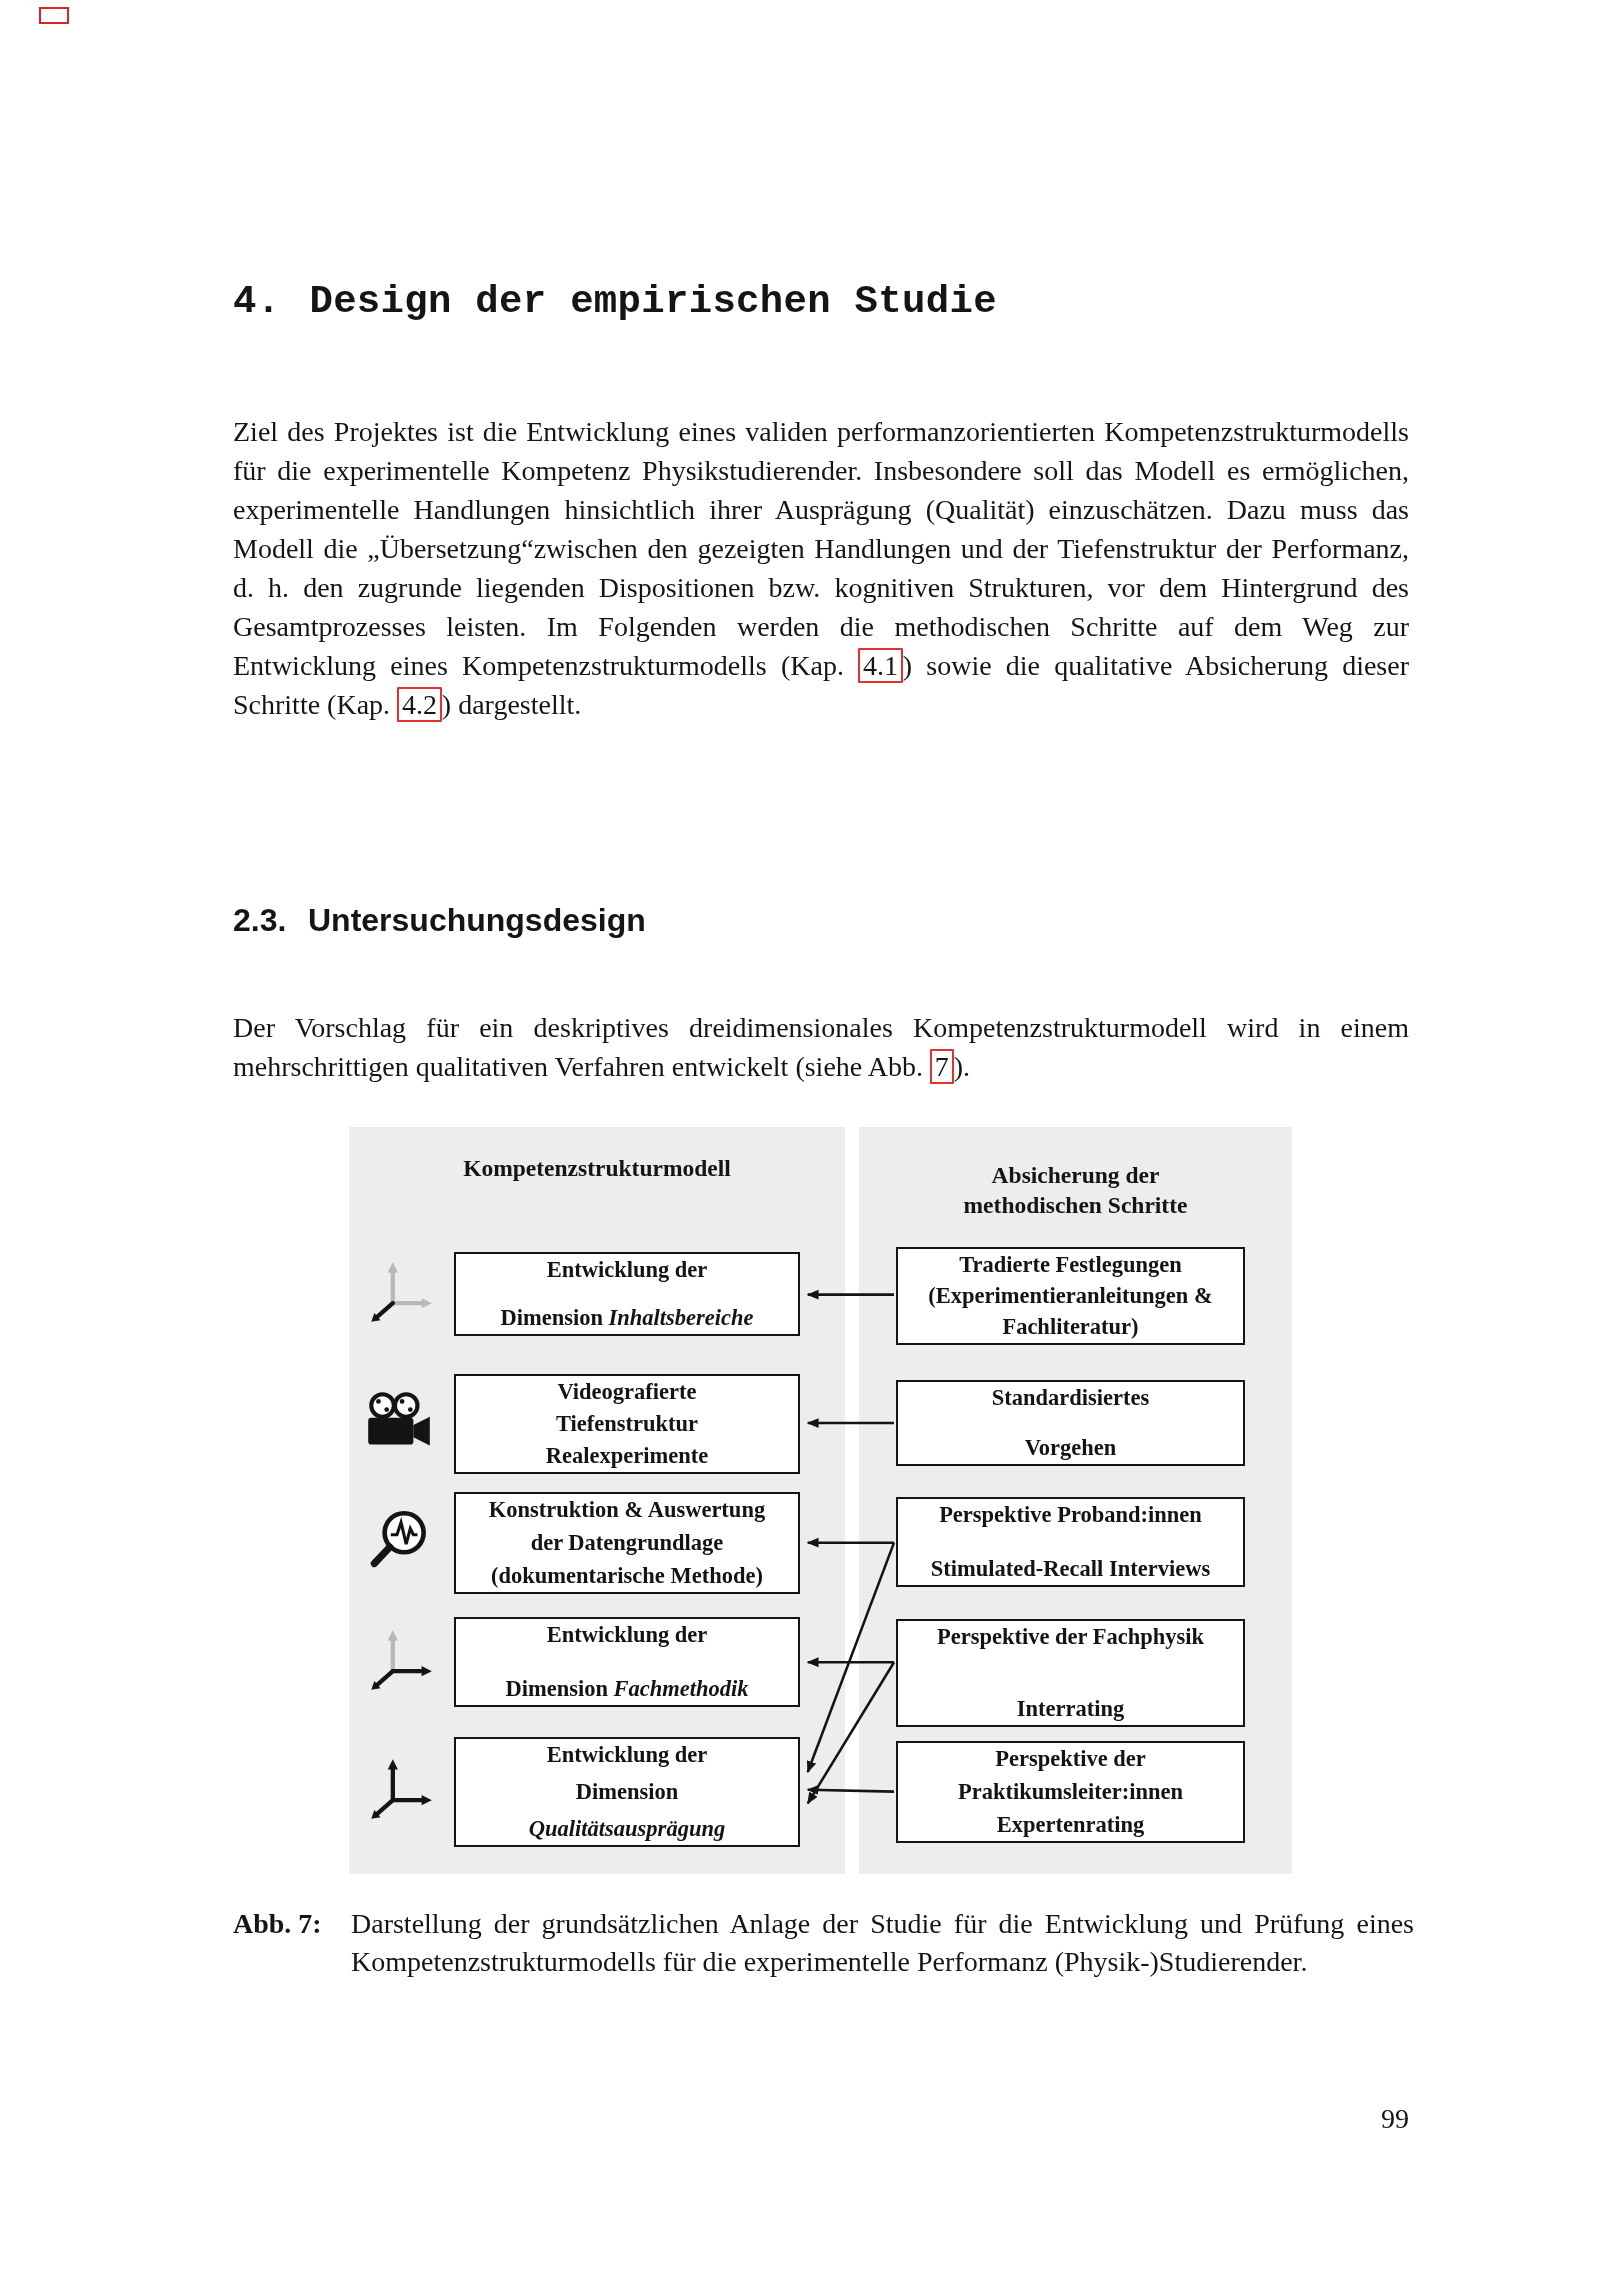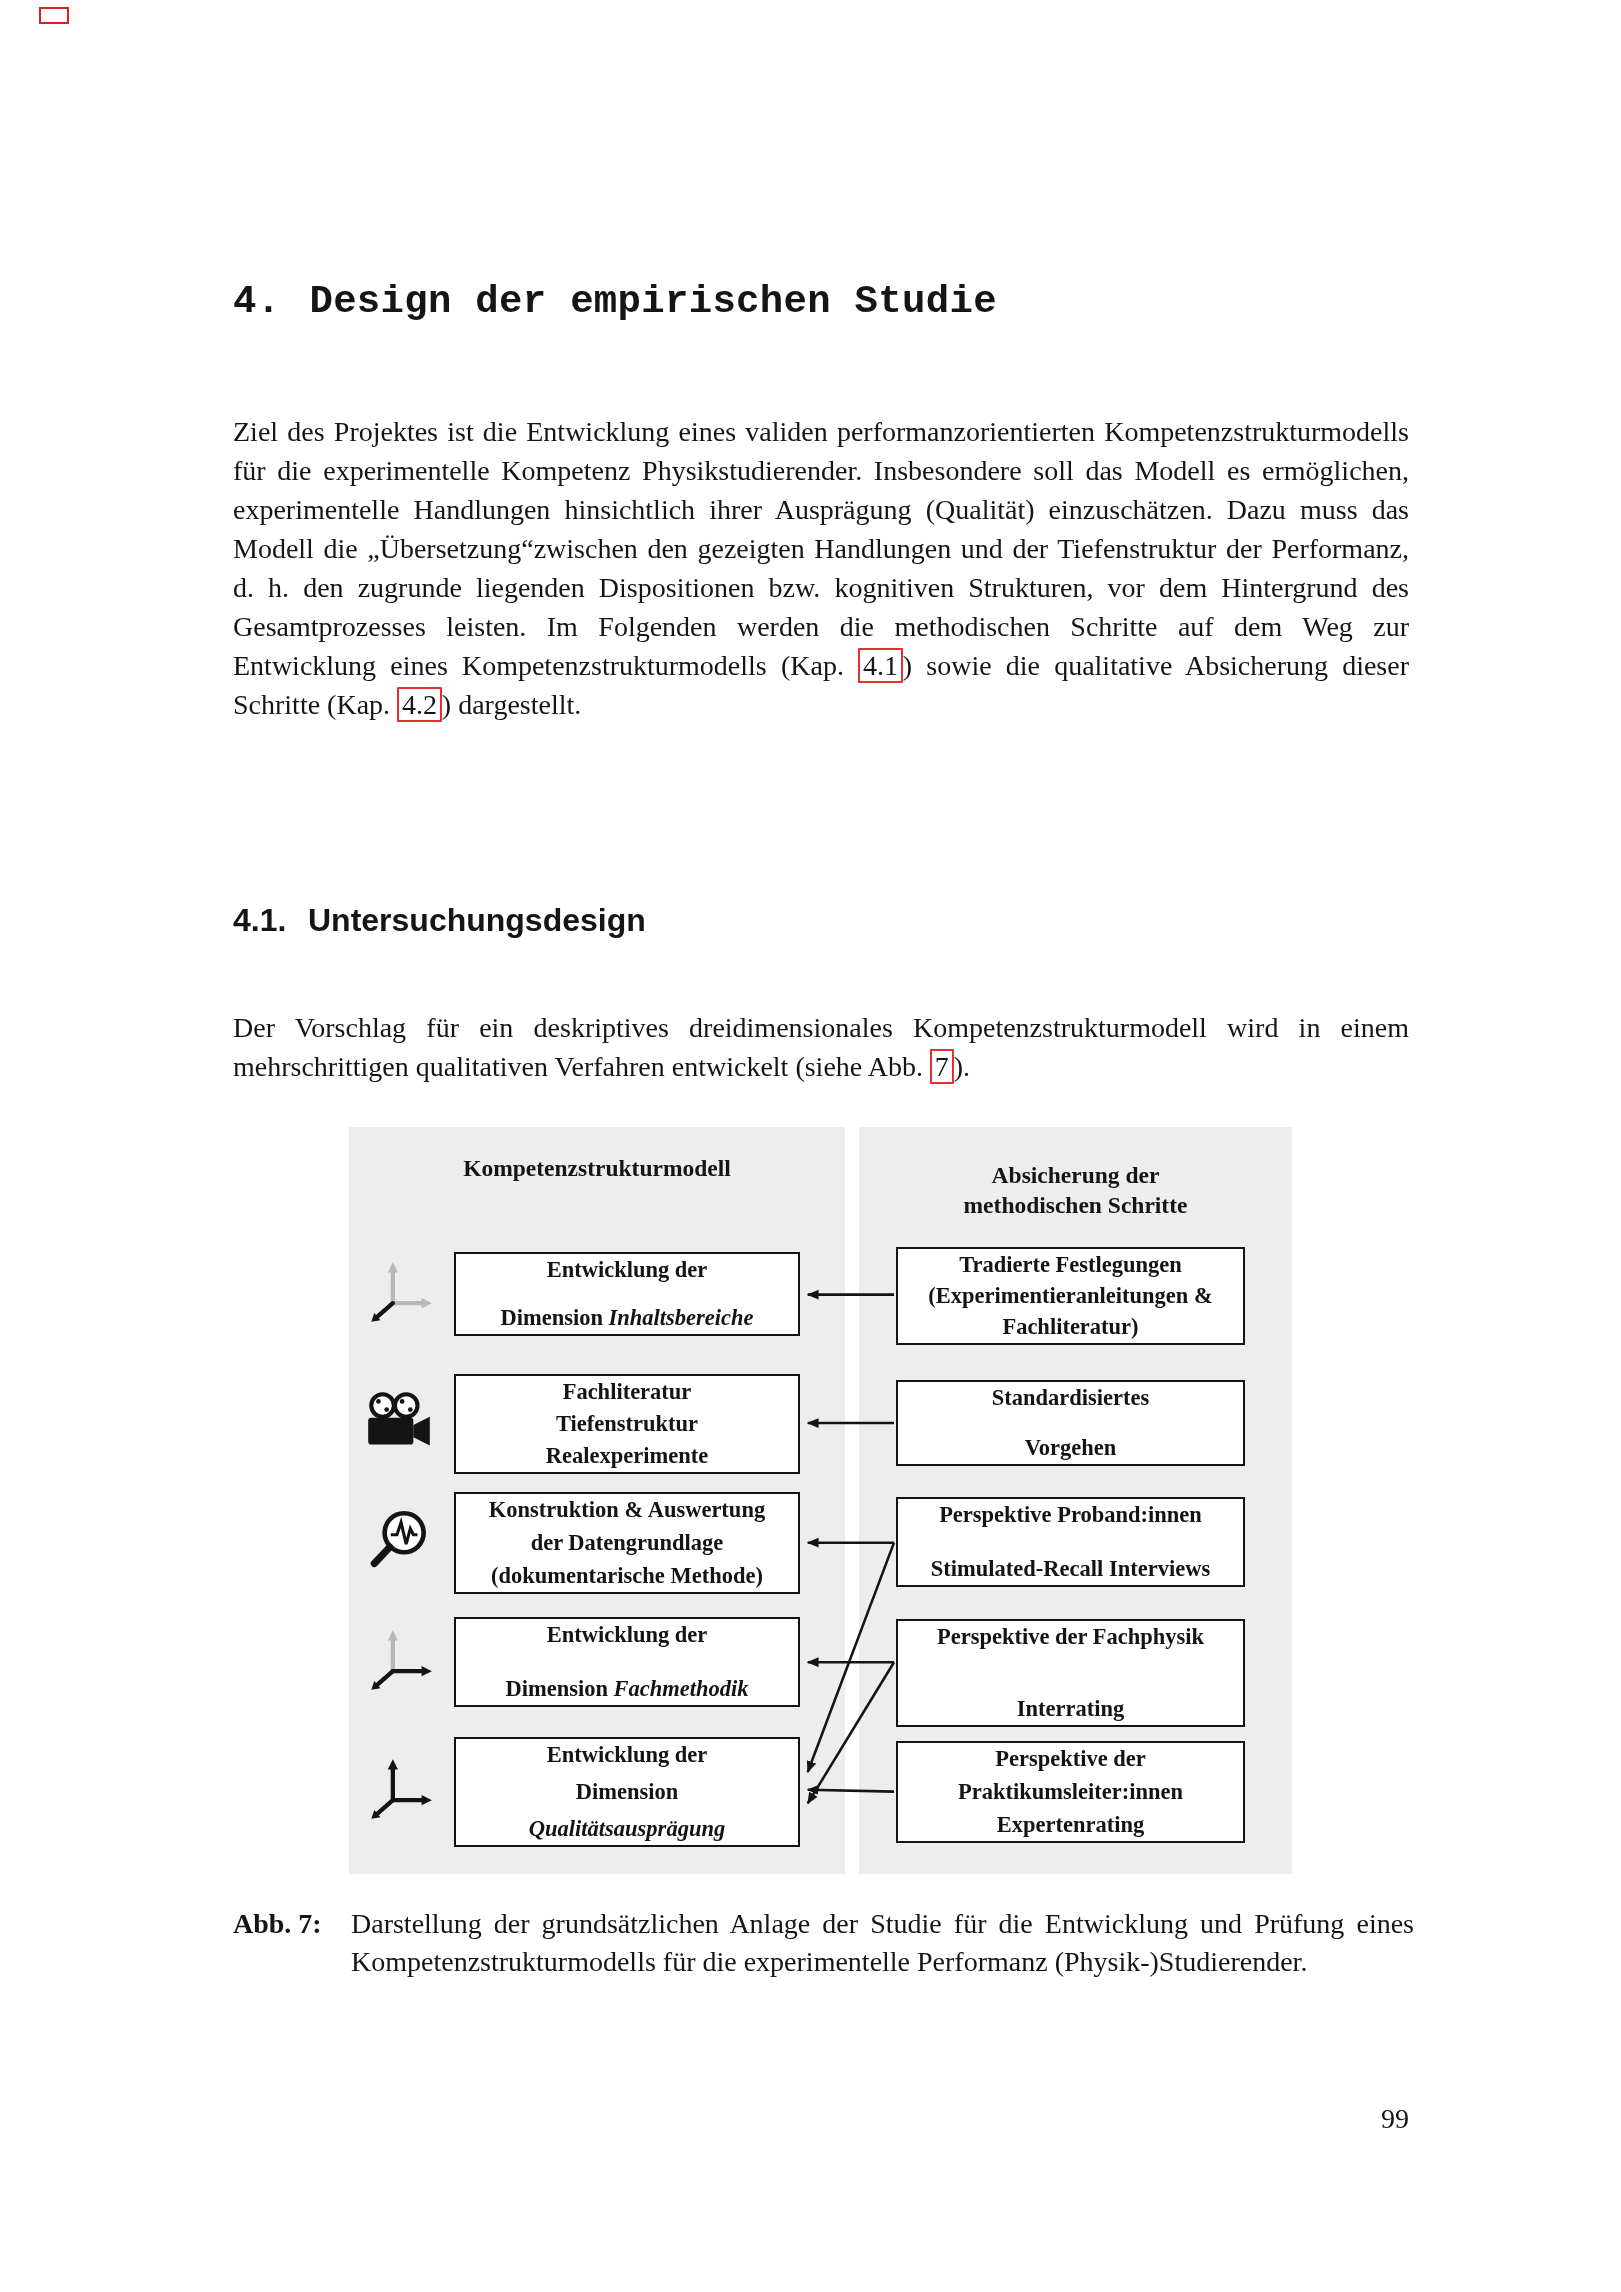--- a/index.html
+++ b/index.html
@@ -100,21 +100,21 @@
 
   <div class="pdf-artifact"></div>
 
   <h1 class="sec">
     <span class="sec-num">4.</span><span>Design der empirischen Studie</span>
   </h1>
 
   <p class="body para1"><span>Ziel des Projektes ist die Entwicklung eines validen performanzorientierten Kompetenzstrukturmodells für die experimentelle Kompetenz Physikstudierender. Insbesondere soll das Modell es ermöglichen, experimentelle Handlungen hinsichtlich ihrer Ausprägung (Qualität) einzuschätzen. Dazu muss das Modell die „Übersetzung“zwischen den gezeigten Handlungen und der Tiefenstruktur der Performanz, d. h. den zugrunde liegenden Dispositionen bzw. kognitiven Strukturen, vor dem Hintergrund des Gesamtprozesses leisten. Im Folgenden werden die methodischen Schritte auf dem Weg zur Entwicklung eines Kompetenzstrukturmodells (Kap. </span><a class="reflink">4.1</a><span>) sowie die qualitative Absicherung dieser Schritte (Kap. </span><a class="reflink">4.2</a><span>) dargestellt.</span></p>
 
   <h2 class="subsec">
-    <span class="sec-num2">4.1.</span><span>Untersuchungsdesign</span>
+    <span class="sec-num2">2.3.</span><span>Untersuchungsdesign</span>
   </h2>
 
   <p class="body para2"><span>Der Vorschlag für ein deskriptives dreidimensionales Kompetenzstrukturmodell wird in einem mehrschrittigen qualitativen Verfahren entwickelt (siehe Abb. </span><a class="reflink">7</a><span>).</span></p>
 
   <div class="figure">
     <div class="panel panel-left"></div>
     <div class="panel panel-right"></div>
 
     <div class="panel-header ph-left">
       <span class="phl">Kompetenzstrukturmodell</span>
@@ -194,21 +194,21 @@
             <path class="ax-head" d="M10,63 L19,61.5 L13,54.5 Z"></path>
         </g>
       </svg>
     </span>
 
     <div class="dbox lbox lb1">
       <span class="bl">Entwicklung der</span>
       <span class="bl"><span>Dimension </span><span class="em">Inhaltsbereiche</span></span>
     </div>
     <div class="dbox lbox lb2">
-      <span class="bl">Fachliteratur</span>
+      <span class="bl">Videografierte</span>
       <span class="bl">Tiefenstruktur</span>
       <span class="bl">Realexperimente</span>
     </div>
     <div class="dbox lbox lb3">
       <span class="bl">Konstruktion &amp; Auswertung</span>
       <span class="bl">der Datengrundlage</span>
       <span class="bl">(dokumentarische Methode)</span>
     </div>
     <div class="dbox lbox lb4">
       <span class="bl">Entwicklung der</span>

